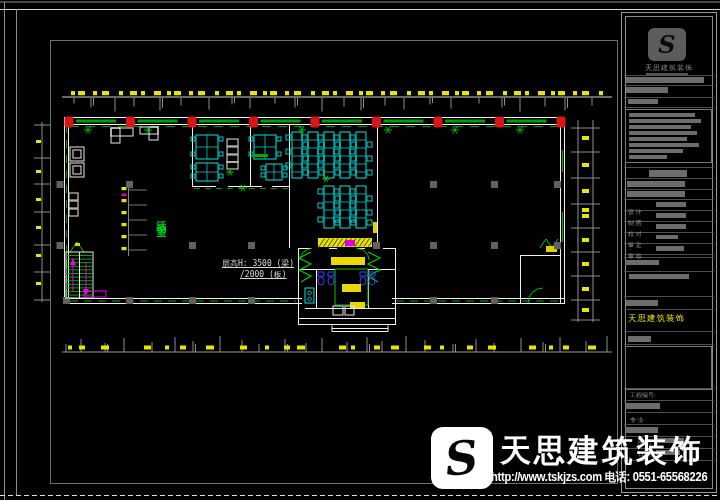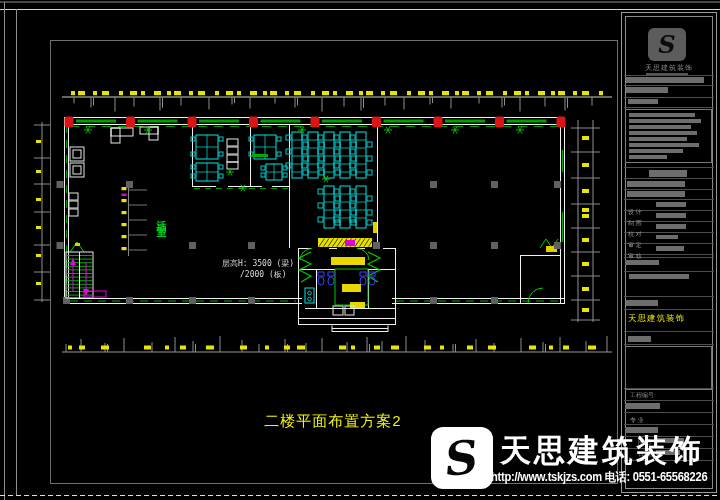--- a/index.html
+++ b/index.html
@@ -3,21 +3,21 @@
 <meta charset="utf-8">
 <style>
   html,body{margin:0;padding:0;background:#000;}
   #stage{position:relative;width:720px;height:500px;background:#000;overflow:hidden;
          font-family:"Liberation Sans",sans-serif;}
   #plan{position:absolute;left:0;top:0;}
   .ov{position:absolute;}
   .room-label{left:152px;top:212px;width:16px;height:56px;writing-mode:vertical-rl;
               text-orientation:upright;color:#00cc22;font-size:10px;letter-spacing:3px;font-weight:bold;}
   .floor-note{left:222px;top:258px;color:#d8d8d8;font-size:8px;line-height:11px;
-              font-family:"DejaVu Sans Mono",monospace;}
+              font-family:"DejaVu Sans Mono",monospace;text-decoration:underline;}
   .floor-note .l2{text-indent:18px;}
   .main-title{left:248px;top:412px;width:170px;text-align:center;color:#f2f20a;
               font-size:15px;letter-spacing:1px;white-space:nowrap;}
   
   .tblock{left:621px;top:12px;width:94px;height:479px;border:1px solid #989898;background:#000;}
   .tb-inner{position:absolute;left:3px;top:3px;right:3px;bottom:3px;border:1px solid #8a8a8a;}
   .tb-logo{position:absolute;left:26px;top:15px;width:38px;height:33px;background:#5c5c5c;
            border-radius:6px;display:flex;align-items:center;justify-content:center;}
   .tb-s{color:#0b0b0b;font-family:"DejaVu Serif",serif;font-style:italic;font-weight:900;font-size:24px;}
   .tb-company{position:absolute;left:0;top:50px;width:100%;text-align:center;color:#8d8d8d;
@@ -555,21 +555,20 @@
       </g>
   </svg>
 
   <div class="ov room-label">活动室</div>
 
   <div class="ov floor-note">
     <div class="l1">层高H: 3500 (梁)</div>
     <div class="l2">/2000 (板)</div>
   </div>
 
-  <div class="ov main-title">二楼平面布置方案2</div>
 
   <div class="ov tblock">
     <div class="tb-inner"></div>
     <div class="tb-logo">
       <span class="tb-s">S</span>
     </div>
     <div class="tb-company">天思建筑装饰</div>
     <div class="tb-sub"></div>
 
     <div id="tb-decor">

